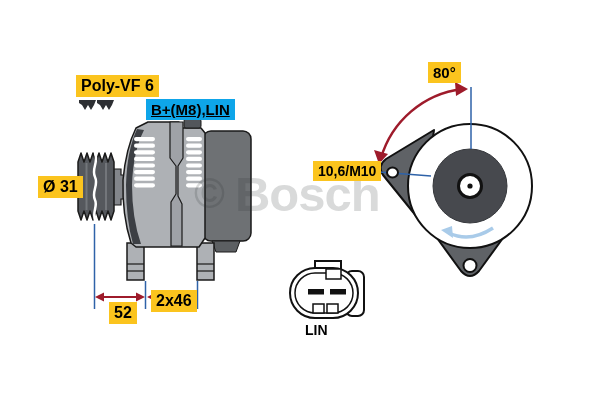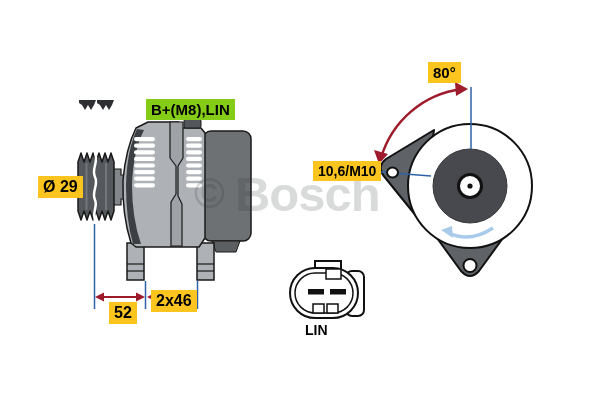--- a/index.html
+++ b/index.html
@@ -2,21 +2,21 @@
 <html><head>
 <meta charset="utf-8">
 <style>
   html,body{margin:0;padding:0;background:#fff;}
   #canvas{position:relative;width:600px;height:400px;background:#ffffff;overflow:hidden;
           font-family:"Liberation Sans", sans-serif;}
   #drawing{position:absolute;left:0;top:0;z-index:1;}
   .label{position:absolute;z-index:3;font-weight:bold;color:#000;line-height:1.15;
          padding:2px 5px;white-space:nowrap;}
   .yellow{background:#fbc41e;}
-  .blue{background:#84cc16;}
+  .blue{background:#0ea5e9;text-decoration:underline;}
   .plain{background:transparent;padding:0;}
   #watermark{position:absolute;left:194px;top:166px;z-index:2;display:flex;align-items:center;
              gap:10px;color:rgba(45,48,52,0.18);font-weight:bold;pointer-events:none;}
   #watermark .sym{font-size:42px;}
   #watermark .name{font-size:49px;letter-spacing:-1px;}
   .fs16{font-size:16px;} .fs15{font-size:15px;text-align:right;} .fs14{font-size:14px;}
 </style>
 </head>
 <body>
 
@@ -133,20 +133,21 @@
       <rect x="313" y="304" width="11" height="9" fill="#ffffff" stroke="#111111" stroke-width="1.5"></rect>
       <rect x="327" y="304" width="11" height="9" fill="#ffffff" stroke="#111111" stroke-width="1.5"></rect>
     </g>
   </svg>
 
   <div id="watermark">
     <span class="sym">©</span>
     <span class="name">Bosch</span>
   </div>
 
+  <div class="label yellow fs16" style="left:76px;top:75px;">Poly-VF 6</div>
   <div class="label blue fs15" style="left:146px;top:99px;">B+(M8),LIN</div>
-  <div class="label yellow fs16" style="left:38px;top:176px;">Ø 29</div>
+  <div class="label yellow fs16" style="left:38px;top:176px;">Ø 31</div>
   <div class="label yellow fs16" style="left:109px;top:302px;">52</div>
   <div class="label yellow fs16" style="left:151px;top:290px;">2x46</div>
   <div class="label yellow fs15" style="left:428px;top:62px;">80°</div>
   <div class="label yellow fs14" style="left:313px;top:161px;">10,6/M10</div>
   <div class="label plain fs14" style="left:305px;top:322px;">LIN</div>
 </div>
 
 </body></html>

